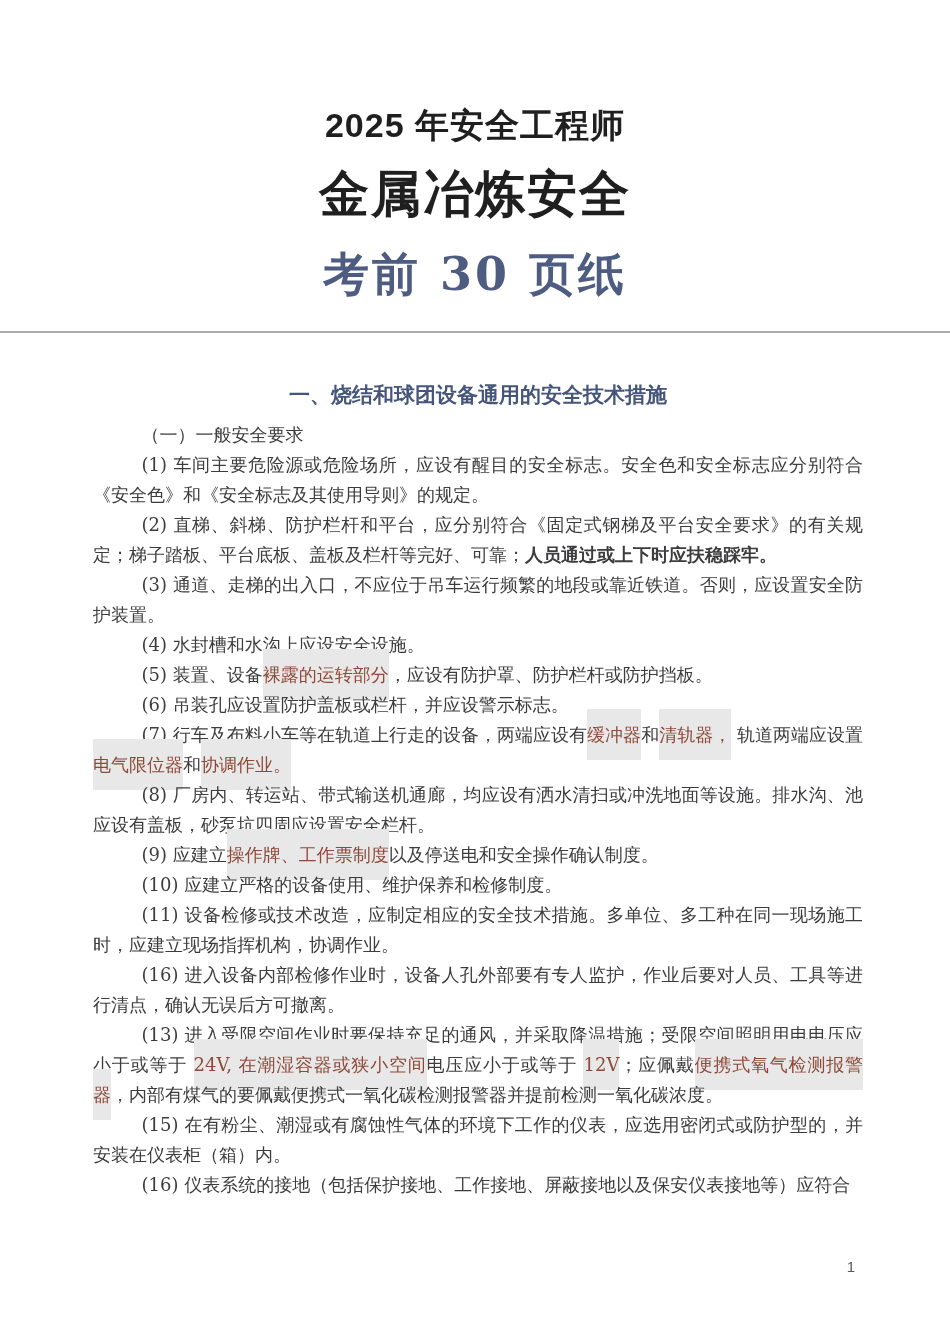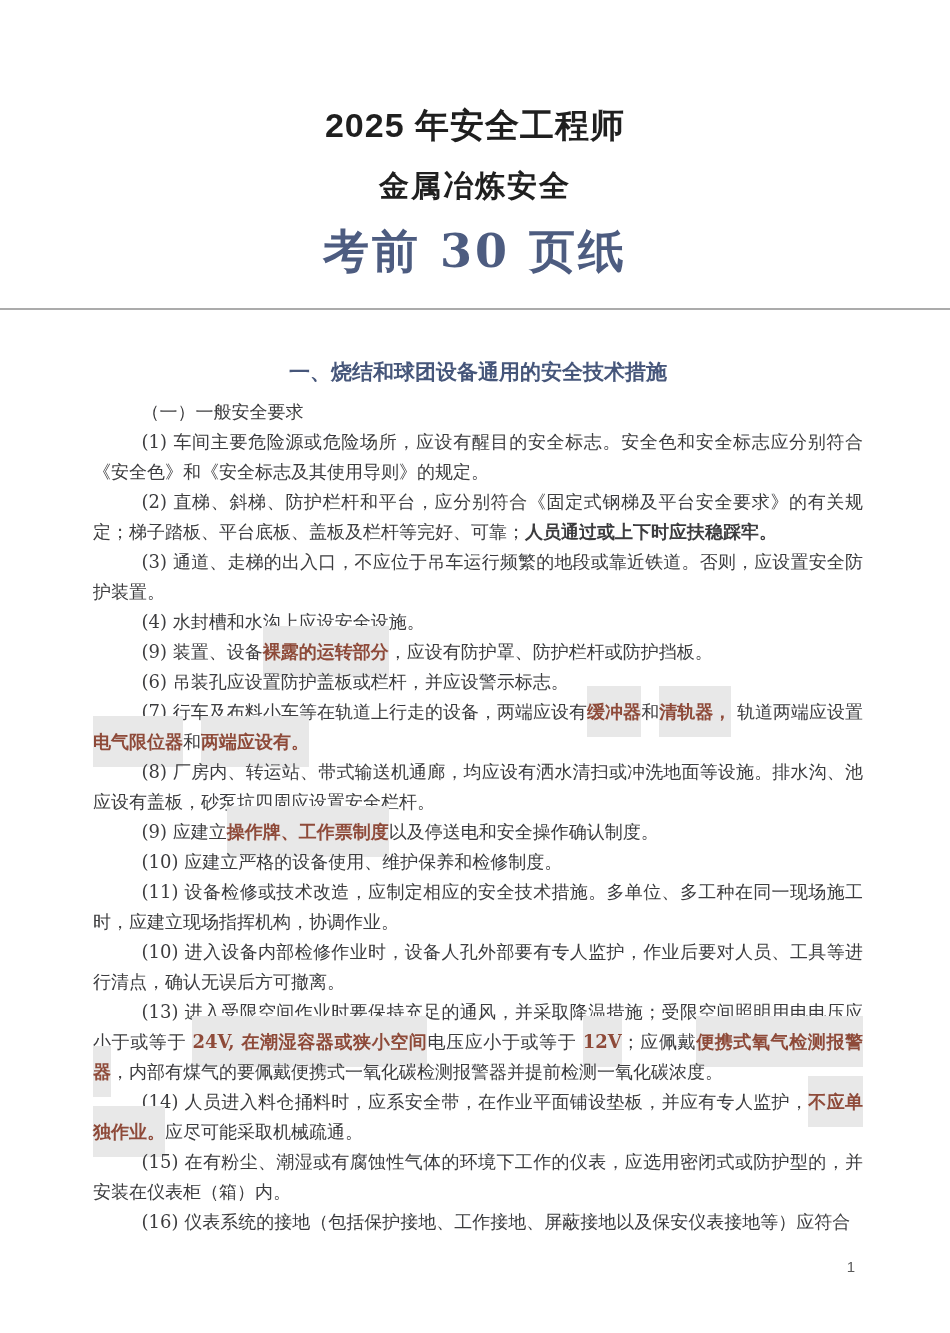--- a/index.html
+++ b/index.html
@@ -24,22 +24,22 @@
   .title-block{width:100%;text-align:center;}
   .title-line1{
     padding-top:106px;
     font-family:"Liberation Sans","DejaVu Sans",sans-serif;
     font-weight:bold;font-size:34px;line-height:1.15;
     color:var(--title-black);
     letter-spacing:1px;
   }
   .title-line2{
     margin-top:24px;
-    font-family:Liberation Serif, serif;
-    font-weight:bold;font-size:30px;line-height:1.15;
+    font-family:Liberation Mono, monospace;
+    font-weight:bold;font-size:50px;line-height:1.15;
     color:var(--title-black);
     letter-spacing:2px;
   }
   .title-line3{
     margin-top:22px;
     font-family:"DejaVu Serif","Liberation Serif",serif;
     font-weight:bold;font-size:46px;line-height:1.1;
     color:var(--subtitle-blue);
     letter-spacing:3px;
   }
@@ -60,21 +60,21 @@
     font-size:18px;line-height:30px;
     color:var(--body-text);
     text-align:justify;
   }
   .content p.para{
     text-indent:2.7em;
     margin:0;
   }
   .content .hl{
     color:var(--highlight-text);
-    font-weight:bold;
+    font-weight:normal;
     background:var(--highlight-bg);
     padding:15px 0;
   }
   .content .b{
     font-weight:bold;
   }
   .page-number{
     position:absolute;
     right:95px;bottom:58px;
     font-size:15px;color:var(--pagenum);
@@ -95,29 +95,28 @@
   <div class="divider"></div>
 
   <h1 class="section-heading">一、烧结和球团设备通用的安全技术措施</h1>
 
   <div class="content">
       <p class="para"><span>（一）一般安全要求</span></p>
       <p class="para"><span>(1) 车间主要危险源或危险场所，应设有醒目的安全标志。安全色和安全标志应分别符合《安全色》和《安全标志及其使用导则》的规定。</span></p>
       <p class="para"><span>(2) 直梯、斜梯、防护栏杆和平台，应分别符合《固定式钢梯及平台安全要求》的有关规定；梯子踏板、平台底板、盖板及栏杆等完好、可靠；</span><span class="b">人员通过或上下时应扶稳踩牢。</span></p>
       <p class="para"><span>(3) 通道、走梯的出入口，不应位于吊车运行频繁的地段或靠近铁道。否则，应设置安全防护装置。</span></p>
       <p class="para"><span>(4) 水封槽和水沟上应设安全设施。</span></p>
-      <p class="para"><span>(9) 装置、设备</span><span class="hl">裸露的运转部分</span><span>，应设有防护罩、防护栏杆或防护挡板。</span></p>
+      <p class="para"><span>(5) 装置、设备</span><span class="hl">裸露的运转部分</span><span>，应设有防护罩、防护栏杆或防护挡板。</span></p>
       <p class="para"><span>(6) 吊装孔应设置防护盖板或栏杆，并应设警示标志。</span></p>
-      <p class="para"><span>(7) 行车及布料小车等在轨道上行走的设备，两端应设有</span><span class="hl">缓冲器</span><span>和</span><span class="hl">清轨器，</span><span> 轨道两端应设置</span><span class="hl">电气限位器</span><span>和</span><span class="hl">两端应设有。</span></p>
+      <p class="para"><span>(7) 行车及布料小车等在轨道上行走的设备，两端应设有</span><span class="hl">缓冲器</span><span>和</span><span class="hl">清轨器，</span><span> 轨道两端应设置</span><span class="hl">电气限位器</span><span>和</span><span class="hl">协调作业。</span></p>
       <p class="para"><span>(8) 厂房内、转运站、带式输送机通廊，均应设有洒水清扫或冲洗地面等设施。排水沟、池应设有盖板，砂泵坑四周应设置安全栏杆。</span></p>
       <p class="para"><span>(9) 应建立</span><span class="hl">操作牌、工作票制度</span><span>以及停送电和安全操作确认制度。</span></p>
       <p class="para"><span>(10) 应建立严格的设备使用、维护保养和检修制度。</span></p>
       <p class="para"><span>(11) 设备检修或技术改造，应制定相应的安全技术措施。多单位、多工种在同一现场施工时，应建立现场指挥机构，协调作业。</span></p>
-      <p class="para"><span>(10) 进入设备内部检修作业时，设备人孔外部要有专人监护，作业后要对人员、工具等进行清点，确认无误后方可撤离。</span></p>
+      <p class="para"><span>(16) 进入设备内部检修作业时，设备人孔外部要有专人监护，作业后要对人员、工具等进行清点，确认无误后方可撤离。</span></p>
       <p class="para"><span>(13) 进入受限空间作业时要保持充足的通风，并采取降温措施；受限空间照明用电电压应小于或等于 </span><span class="hl">24V, 在潮湿容器或狭小空间</span><span>电压应小于或等于 </span><span class="hl">12V</span><span>；应佩戴</span><span class="hl">便携式氧气检测报警器</span><span>，内部有煤气的要佩戴便携式一氧化碳检测报警器并提前检测一氧化碳浓度。</span></p>
-      <p class="para"><span>(14) 人员进入料仓捅料时，应系安全带，在作业平面铺设垫板，并应有专人监护，</span><span class="hl">不应单独作业。</span><span>应尽可能采取机械疏通。</span></p>
       <p class="para"><span>(15) 在有粉尘、潮湿或有腐蚀性气体的环境下工作的仪表，应选用密闭式或防护型的，并安装在仪表柜（箱）内。</span></p>
       <p class="para"><span>(16) 仪表系统的接地（包括保护接地、工作接地、屏蔽接地以及保安仪表接地等）应符合</span></p>
     </div>
 
   <div class="page-number">1</div>
 
 </div>
 
 </body></html>

